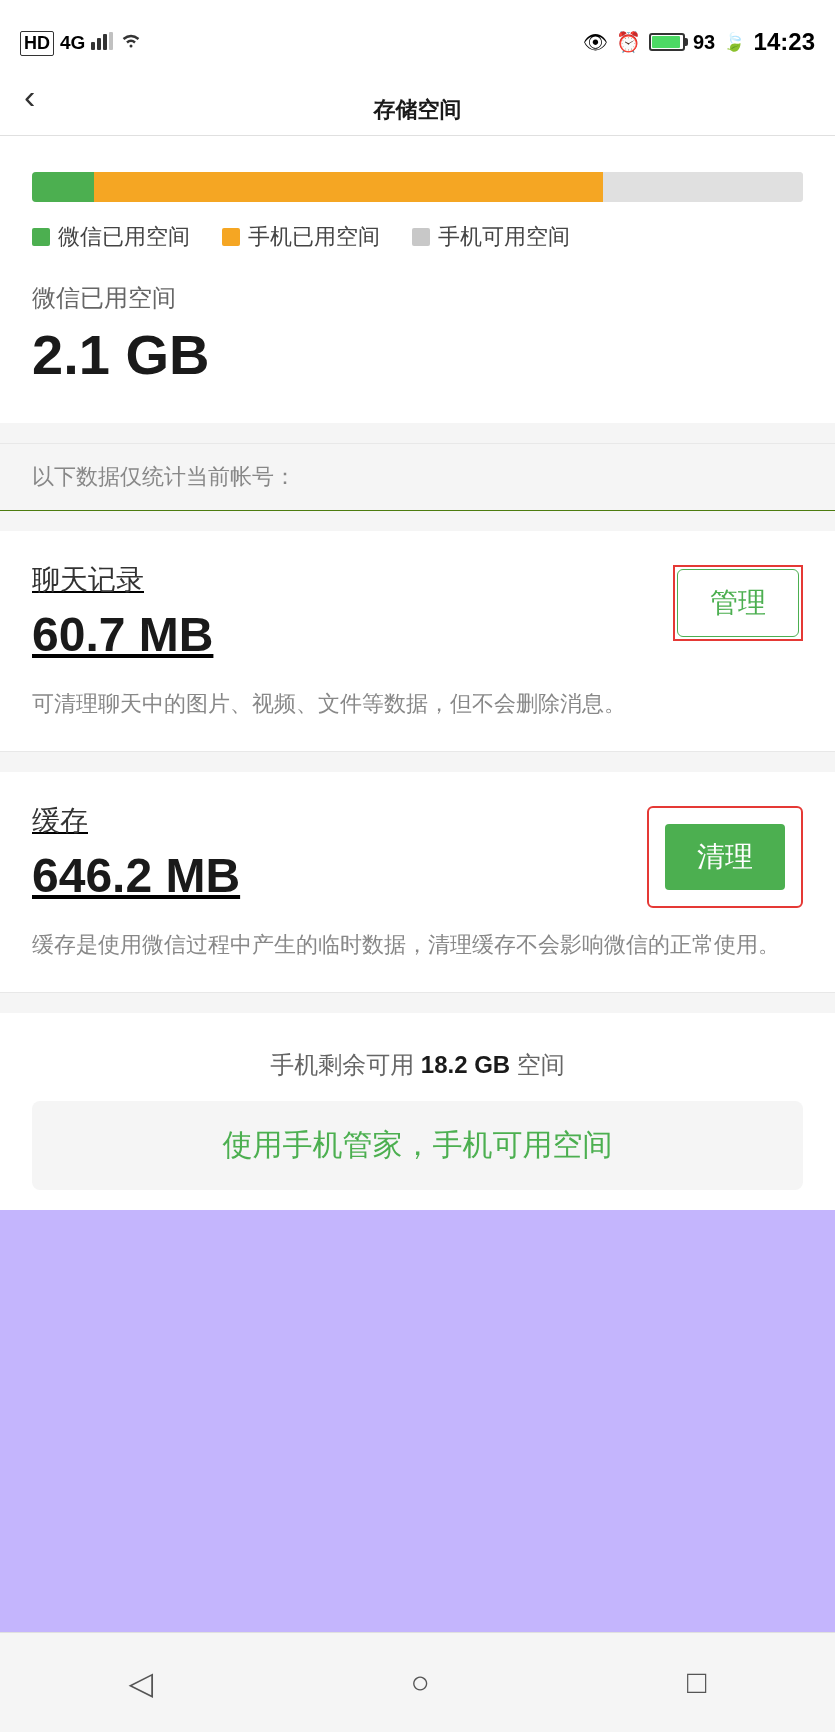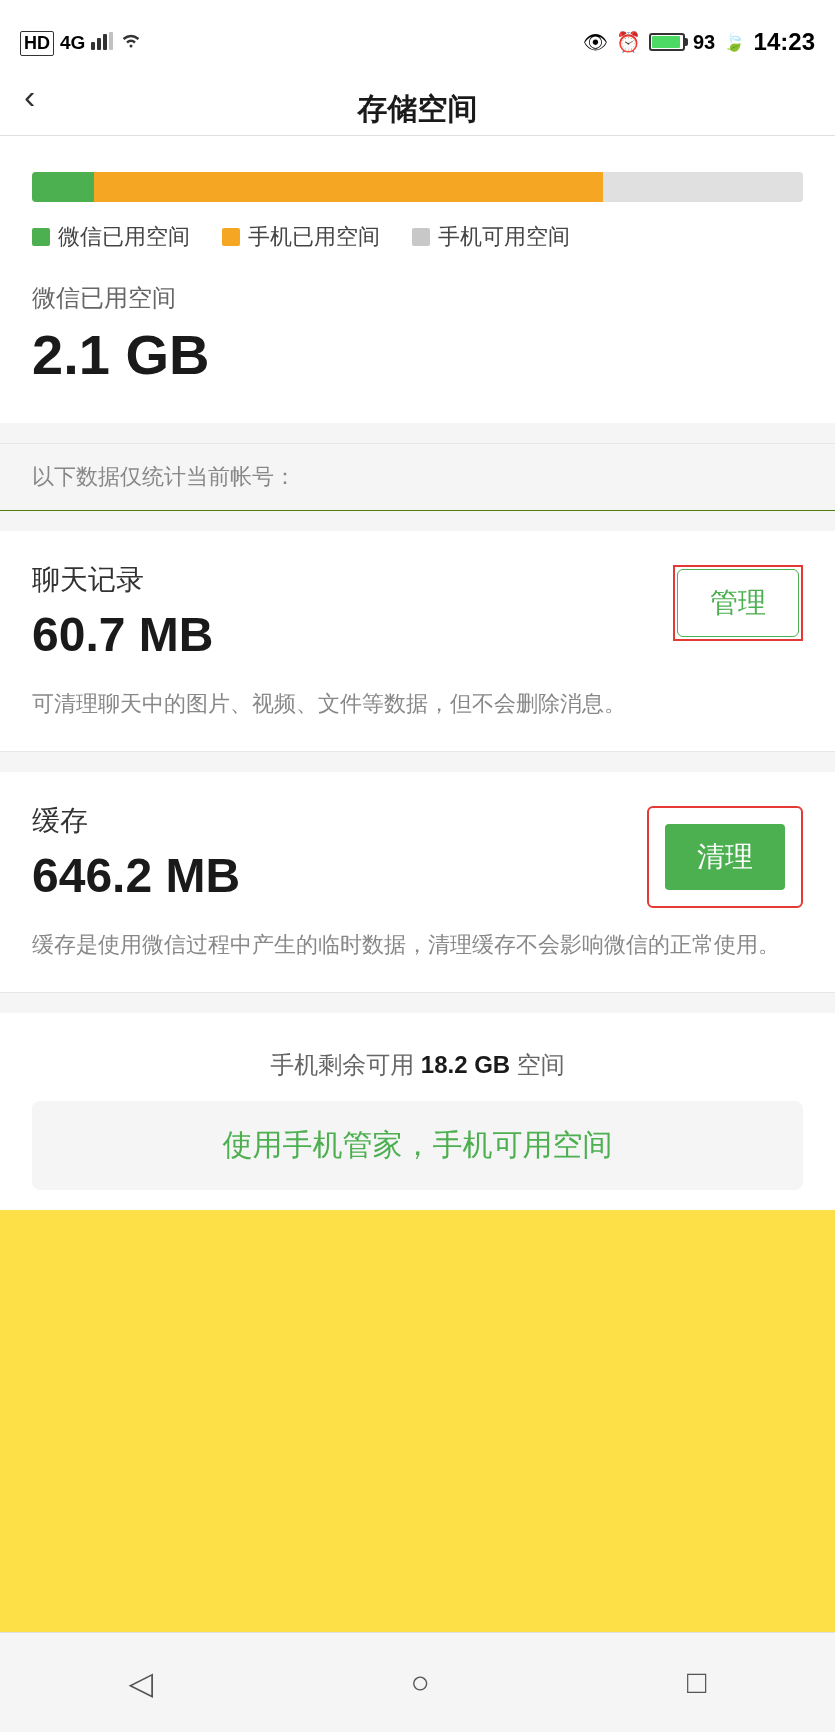--- a/index.html
+++ b/index.html
@@ -89,30 +89,30 @@
     .back-btn {
       font-size: 34px;
       color: #333;
       cursor: pointer;
       line-height: 1;
     }
     .nav-title {
       position: absolute;
       left: 50%;
       transform: translateX(-50%);
-      font-size: 30px;
+      font-size: 22px;
       font-weight: 600;
       color: #1a1a1a;
       margin-top: 28px;
     }
 
     
     .main-content {
       flex: 1;
-      background: #fde047;
+      background: #c4b5fd;
     }
 
     
     .storage-overview {
       background: #fff;
       padding: 36px 32px 36px;
     }
     .storage-bar-container {
       width: 100%;
       height: 30px;
@@ -182,20 +182,21 @@
     .storage-section {
       background: #fff;
       padding: 30px 32px;
       border-bottom: 1px solid #e8e8e8;
     }
     .section-header {
       display: flex;
       justify-content: space-between;
       align-items: flex-start;
       margin-bottom: 10px;
+      text-decoration: underline;
     }
     .section-left {
       flex: 1;
     }
     .section-title {
       font-size: 28px;
       color: #333;
       margin-bottom: 8px;
     }
     .section-value {

